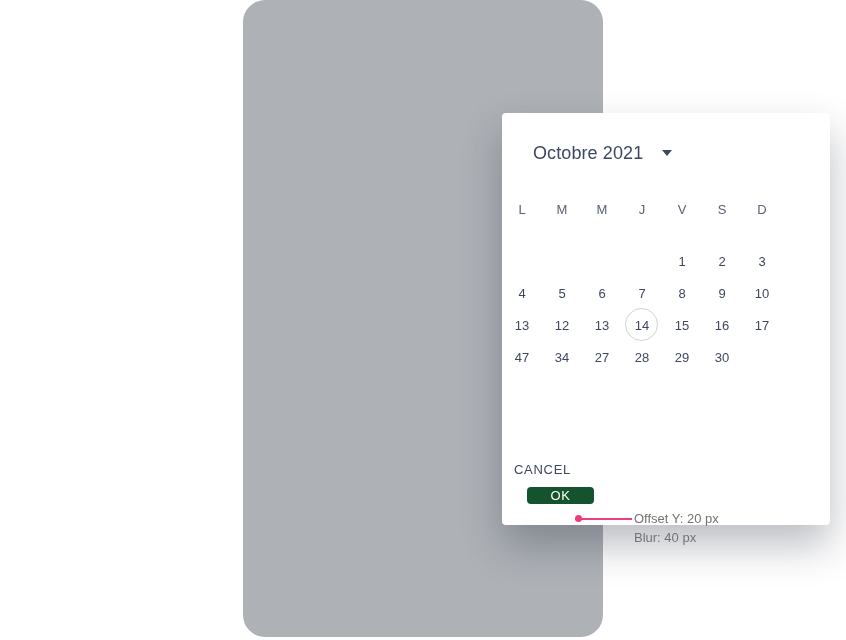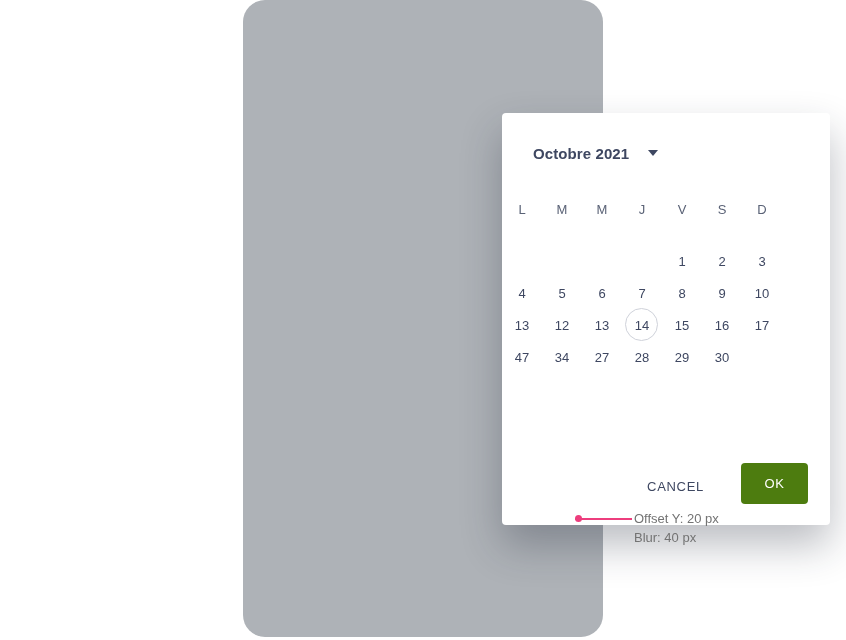--- a/index.html
+++ b/index.html
@@ -49,25 +49,24 @@
   #month-year-selector {
     position: absolute;
     left: 31px;
     top: 29px;
     height: 22px;
     display: flex;
     align-items: center;
     cursor: pointer;
   }
   #month-year-label {
-    font-size: 15px;
+    font-size: 18px;
     color: #3E4761;
     letter-spacing: 0.1px;
     white-space: nowrap;
-    font-weight: bold;
   }
   #dropdown-caret {
     width: 0;
     height: 0;
     margin-left: 19px;
     border-left: 5px solid transparent;
     border-right: 5px solid transparent;
     border-top: 6px solid #3E4761;
   }
 
@@ -133,24 +132,25 @@
   }
 
   
   #picker-actions {
     position: absolute;
     left: 0;
     bottom: 21px;
     width: 328px;
     height: 40px;
     display: flex;
-    align-items: flex-end;
+    align-items: flex-start;
     justify-content: flex-end;
     padding-right: 22px;
     box-sizing: border-box;
+    flex-direction: column;
   }
   #cancel-button {
     background: none;
     border: none;
     font-family: "Liberation Sans", sans-serif;
     font-size: 13px;
     letter-spacing: 0.7px;
     color: #3E4761;
     padding: 10px 12px;
     cursor: pointer;
@@ -328,21 +328,21 @@
             <span class="day-num">30</span>
           </div>
           <div class="day-cell empty">
             <span class="day-num"></span>
           </div>
         </div>
       </div>
 
     <div id="picker-actions">
       <button id="cancel-button">CANCEL</button>
-      <button id="ok-button" style="background: #4d7c0f;">OK</button>
+      <button id="ok-button" style="background: #14532d;">OK</button>
     </div>
 
   </div>
 </div>
 
 <div id="shadow-annotation">
   <div id="annotation-leader-dot" style="background: rgb(237, 61, 125);"></div>
   <div id="annotation-leader" style="background: rgb(237, 61, 125);"></div>
   <div id="annotation-text">
     <div class="annotation-line">Offset Y: 20 px</div>

